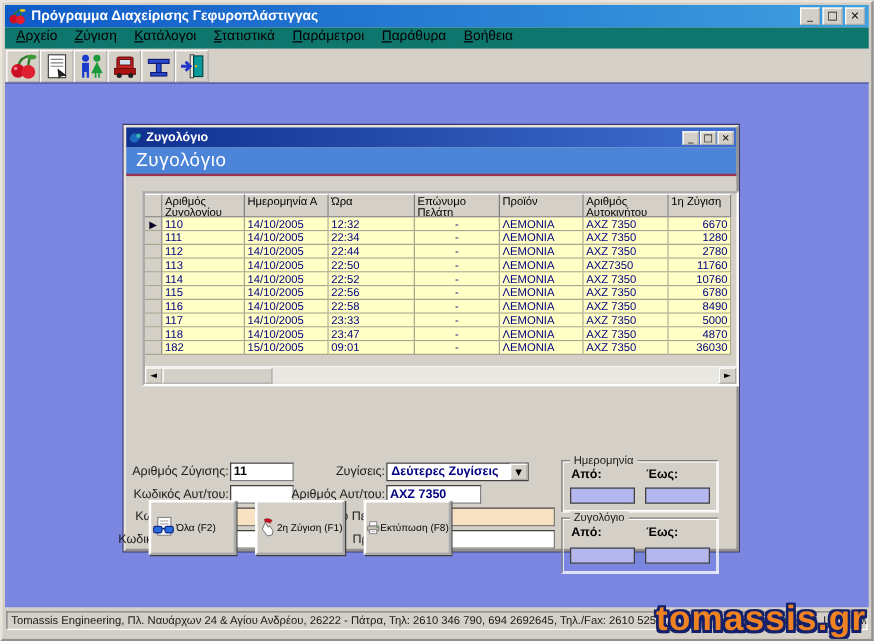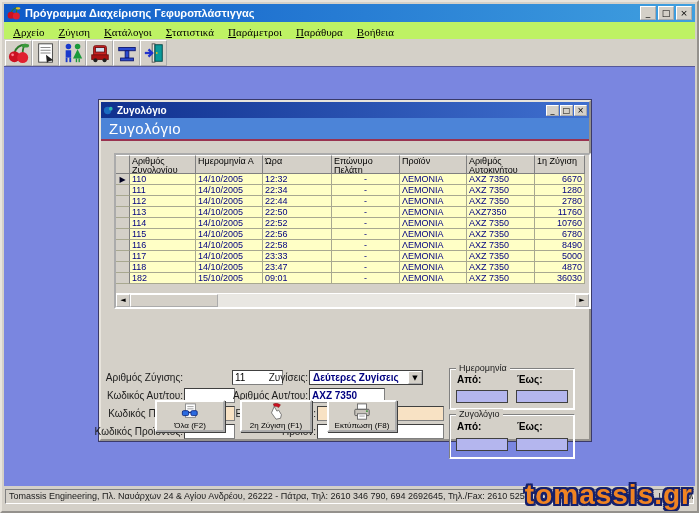--- a/index.html
+++ b/index.html
@@ -12,21 +12,21 @@
   .titlebar { position:absolute; left:2px; top:2px; right:2px; height:18px;
     background:linear-gradient(90deg,#0f5ac8,#3f9fdf);
     display:flex; align-items:center; padding:0 3px; }
   .titlebar .title { color:#fff; font-size:11px; font-weight:bold; margin-left:4px;
     flex:1; white-space:nowrap; overflow:hidden; }
   .tb-btns { display:flex; gap:2px; }
   .wbtn { width:16px; height:14px; background:#d4d0c8; border:1px outset #fff;
     font-size:9px; line-height:12px; text-align:center; color:#000; cursor:default;
     font-family:"DejaVu Sans", sans-serif; }
   .menubar { position:absolute; left:2px; top:20px; right:2px; height:17px;
-    background:#bef264; display:flex; align-items:flex-end; padding-left:2px;font-family:Liberation Serif, serif; }
+    background:#0f766e; display:flex; align-items:flex-start; padding-left:2px; }
   .menu-item { font-size:11px; color:#000; padding:1px 7px; cursor:default; }
   .toolbar { position:absolute; left:2px; top:37px; right:2px; height:27px;
     background:#d4d0c8; display:flex; align-items:center; padding-left:1px; }
   .tool-btn { width:27px; height:26px; border:1px outset #fff; background:#d4d0c8;
     display:flex; align-items:center; justify-content:center; margin-right:0px; }
   .tool-btn svg { width:22px; height:22px; }
 
   
   .mdi { position:absolute; left:2px; top:64px; right:2px; height:420px;
     background:#7a86e0; border-top:1px solid #55579a; }
@@ -74,42 +74,42 @@
     background:#d4d0c8; border:1px outset #fff; }
 
   
   .flabel { position:absolute; font-size:10px; color:#1a1a1a; line-height:15px;
     white-space:nowrap; }
   .finput { position:absolute; height:15px; background:#fff; border:1px solid #808080;
     border-top:1px solid #404040; border-left:1px solid #404040;
     font-family:"Liberation Sans", sans-serif; font-size:10px; padding:0 2px; }
   .peach { background:#f8e2c4; }
   .bold-navy { font-weight:bold; color:#000080; }
-  .bold-black { font-weight:normal; color:#000;margin-left:48px; }
+  .bold-black { font-weight:bold; color:#000; }
   .dropdown { position:absolute; height:15px; background:#fff; border:1px solid #404040;
     display:flex; align-items:center; }
   .dropdown .dval { flex:1; font-size:10px; font-weight:bold; color:#000080;
     padding-left:3px; white-space:nowrap; overflow:hidden; }
   .dropdown .darrow { width:14px; height:13px; background:#d4d0c8; border:1px outset #fff;
     font-size:7px; text-align:center; line-height:12px; color:#000;
     font-family:"DejaVu Sans", sans-serif; }
 
   
   .fset { position:absolute; left:348px; width:126px; border:1px solid;
     border-color:#808080 #fff #fff #808080; box-shadow:inset 0 0 0 1px #fff; }
   .fset .legend { position:absolute; top:-6px; left:6px; background:#d4d0c8;
     font-size:9px; color:#1a1a1a; padding:0 3px; }
   .fset .rlabel { position:absolute; font-size:10px; font-weight:bold; color:#000;text-align:center; }
   .fset .rinput { position:absolute; width:52px; height:13px; background:#b4b6ee;
     border:1px solid #404040; }
 
   
-  .big-btn { position:absolute; height:32px; background:#d4d0c8; border:2px outset #fff;
-    box-shadow:1px 1px 0 #404040; display:flex; flex-direction:column;
-    align-items:center; justify-content:flex-start; padding-top:1px; cursor:default;margin-left:36px; }
+  .big-btn { position:absolute; height:44px; background:#d4d0c8; border:2px outset #fff;
+    box-shadow:1px 1px 0 #404040; display:flex; flex-direction:row;
+    align-items:center; justify-content:flex-start; padding-top:1px; cursor:default; }
   .big-btn svg { width:20px; height:19px; }
   .big-btn .blabel { font-size:8px; color:#000; line-height:9px; white-space:nowrap; }
 
   
   .statusbar { position:absolute; left:2px; right:2px; top:484px; height:27px;
     background:#d4d0c8; }
   .status-panel { position:absolute; left:1px; right:1px; top:3px; height:15px;
     border:1px solid; border-color:#808080 #fff #fff #808080; background:#d4d0c8;
     overflow:hidden; }
   .status-panel span { font-size:9px; color:#1a1a1a; line-height:13px; padding-left:3px;

